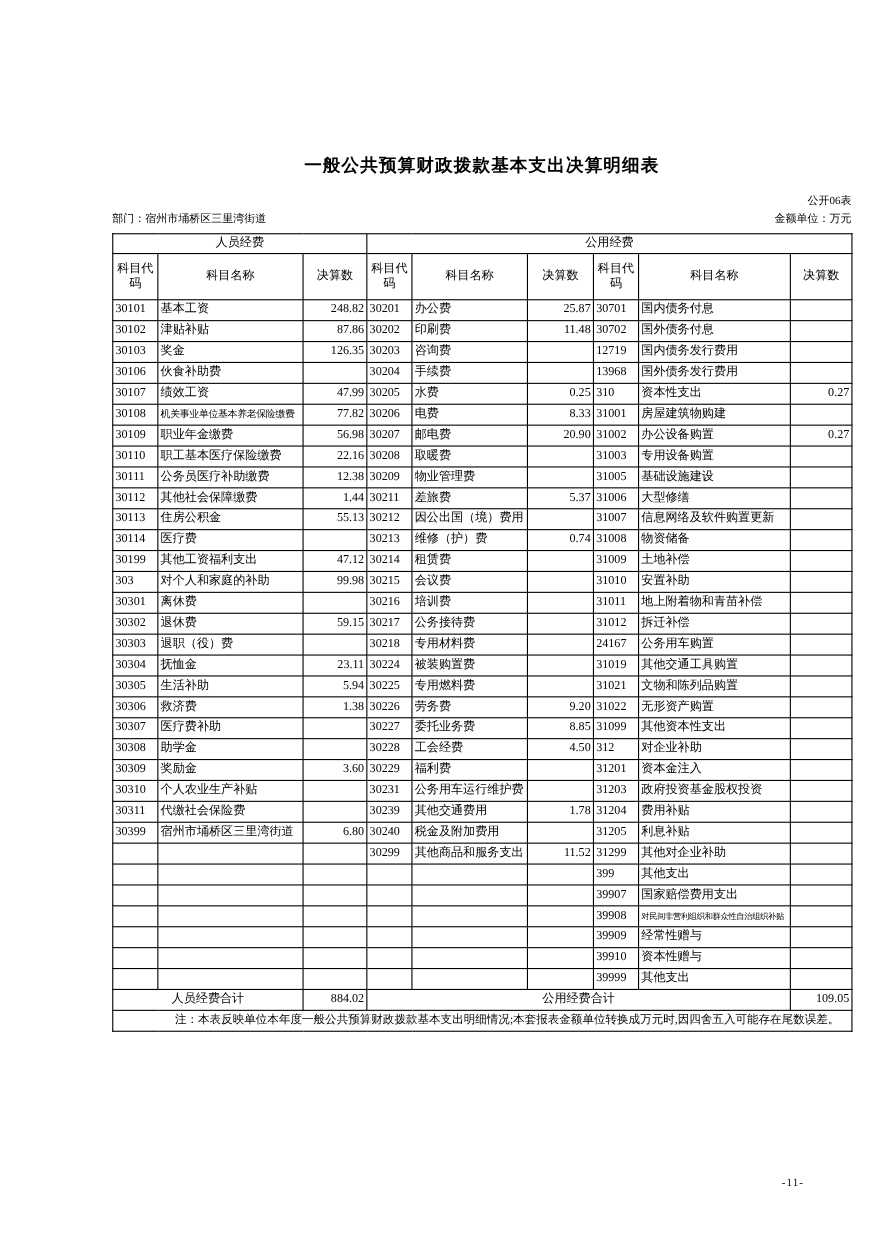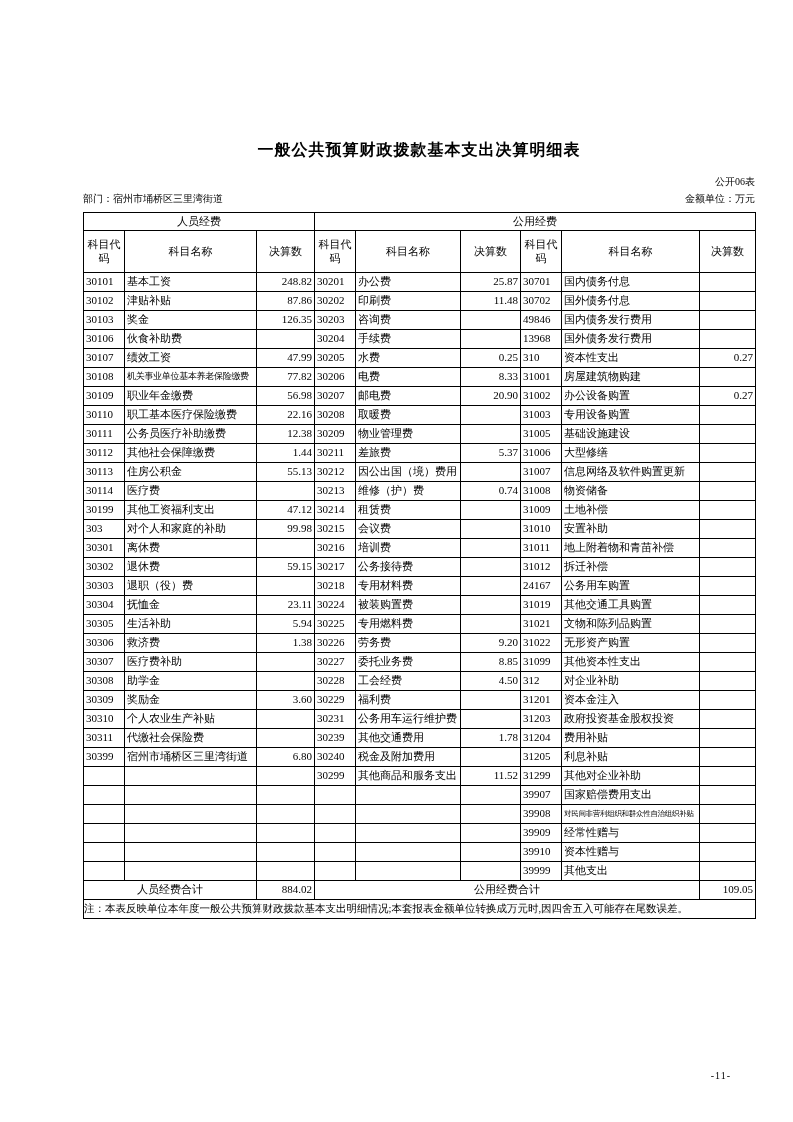--- a/index.html
+++ b/index.html
@@ -3,21 +3,21 @@
 <meta charset="utf-8">
 <style>
   * { margin:0; padding:0; box-sizing:border-box; }
   html, body { background:#ffffff; }
   body {
     width:793px; height:1122px;
     position:relative;
     font-family:"Liberation Serif","DejaVu Serif",serif;
     color:#000;
   }
-  .sheet { position:absolute; left:83px; top:140px; width:672px; }
+  .sheet { position:absolute; left:102px; top:140px; width:672px; }
   .title { text-align:center; font-size:16px; font-weight:bold; letter-spacing:1px; margin-bottom:14px; }
   .form-code { text-align:right; font-size:10px; margin-bottom:3px; }
   .meta { display:flex; justify-content:space-between; font-size:10px; margin-bottom:6px; }
   table { width:100%; border-collapse:collapse; table-layout:fixed; }
   th, td {
     border:1px solid #000;
     font-size:11px;
     padding:0 2px;
     height:19px;
     line-height:1.25;
@@ -26,21 +26,21 @@
   }
   thead th { text-align:center; font-weight:normal; }
   tr.group-row th { height:18px; }
   tr.colhead-row th { height:42px; }
   .c-code { text-align:left; white-space:nowrap; }
   .c-name { text-align:left; white-space:nowrap; }
   .c-val  { text-align:right; white-space:nowrap; }
   td.s  { font-size:9px; letter-spacing:-0.3px; }
   td.xs { font-size:7.5px; letter-spacing:-0.3px; }
   .total-label { text-align:center; }
-  td.note { font-size:10.5px; text-align:left; padding:1px 0; white-space:nowrap; }
+  td.note { font-size:10.5px; text-align:right; padding:1px 11px; white-space:nowrap; }
   .page-number {
     position:absolute; right:62px; top:1070px;
     font-size:10px; letter-spacing:1px;
   }
 </style>
 </head>
 <body>
 
 <div class="sheet">
 
@@ -105,21 +105,21 @@
           <td class="c-name">国外债务付息</td>
           <td class="c-val"></td>
         </tr>
         <tr>
           <td class="c-code">30103</td>
           <td class="c-name">奖金</td>
           <td class="c-val">126.35</td>
           <td class="c-code">30203</td>
           <td class="c-name">咨询费</td>
           <td class="c-val"></td>
-          <td class="c-code">49846</td>
+          <td class="c-code">12719</td>
           <td class="c-name">国内债务发行费用</td>
           <td class="c-val"></td>
         </tr>
         <tr>
           <td class="c-code">30106</td>
           <td class="c-name">伙食补助费</td>
           <td class="c-val"></td>
           <td class="c-code">30204</td>
           <td class="c-name">手续费</td>
           <td class="c-val"></td>
@@ -371,20 +371,31 @@
         </tr>
         <tr>
           <td class="c-code"></td>
           <td class="c-name"></td>
           <td class="c-val"></td>
           <td class="c-code">30299</td>
           <td class="c-name">其他商品和服务支出</td>
           <td class="c-val">11.52</td>
           <td class="c-code">31299</td>
           <td class="c-name">其他对企业补助</td>
+          <td class="c-val"></td>
+        </tr>
+        <tr>
+          <td class="c-code"></td>
+          <td class="c-name"></td>
+          <td class="c-val"></td>
+          <td class="c-code"></td>
+          <td class="c-name"></td>
+          <td class="c-val"></td>
+          <td class="c-code">399</td>
+          <td class="c-name">其他支出</td>
           <td class="c-val"></td>
         </tr>
         <tr>
           <td class="c-code"></td>
           <td class="c-name"></td>
           <td class="c-val"></td>
           <td class="c-code"></td>
           <td class="c-name"></td>
           <td class="c-val"></td>
           <td class="c-code">39907</td>

